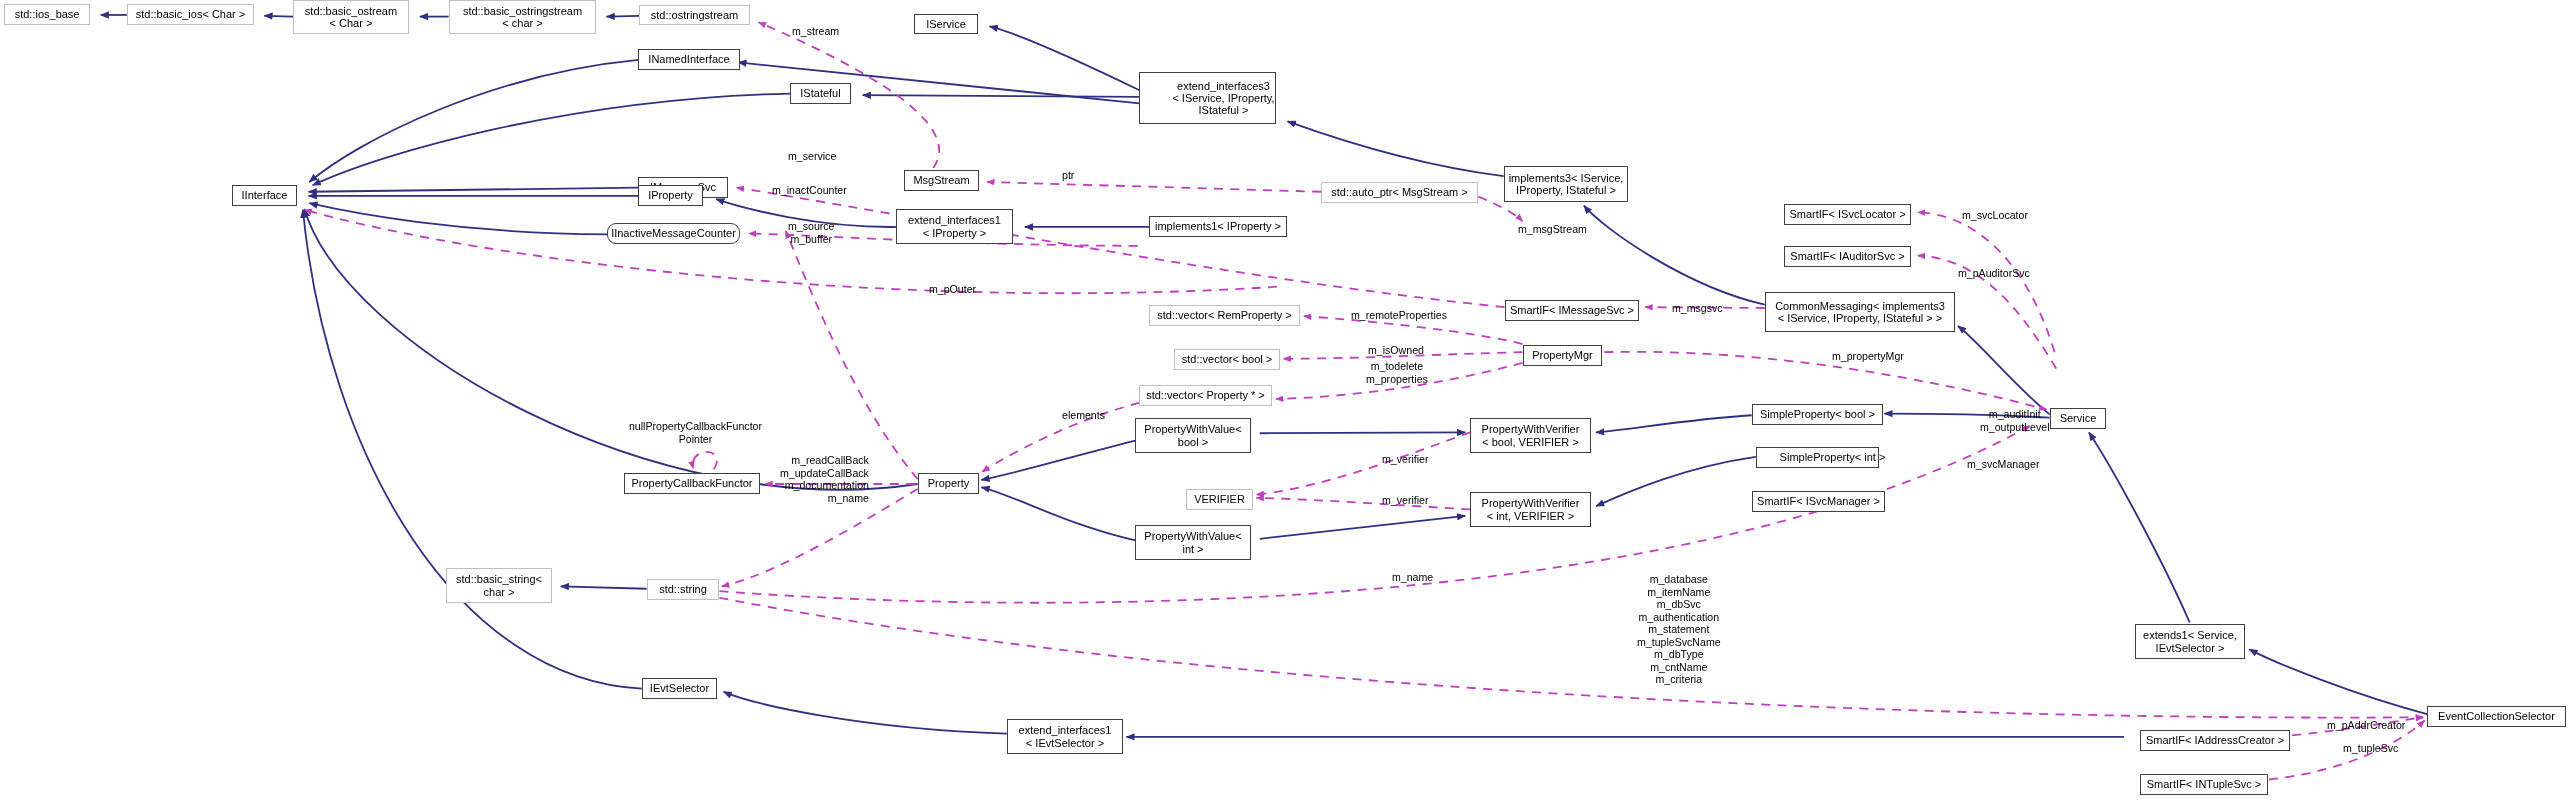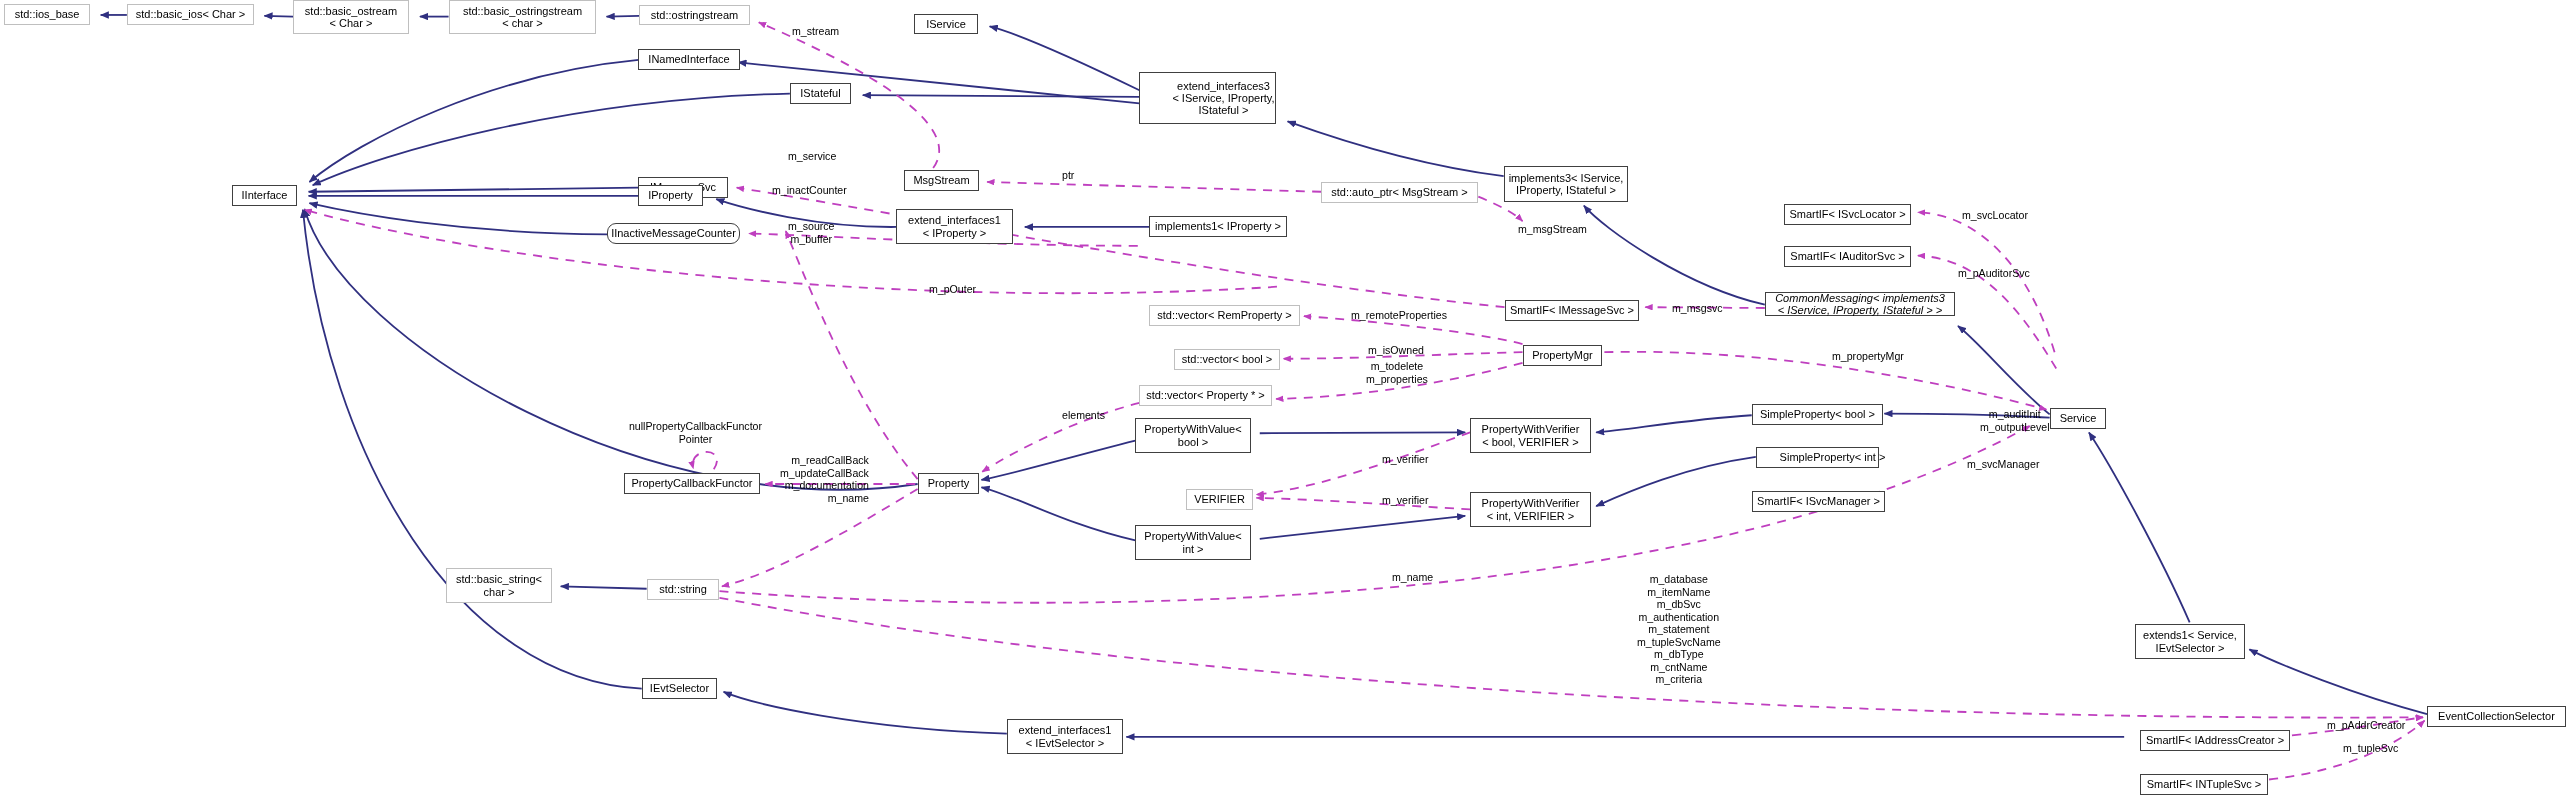--- a/index.html
+++ b/index.html
@@ -190,21 +190,21 @@
   <div class="node solid" style="left:1504px;top:166px;width:124px;height:36px;">implements3&lt; IService,
 IProperty, IStateful &gt;</div>
   <div class="node solid" style="left:232px;top:185px;width:65px;height:21px;">IInterface</div>
   <div class="node solid" style="left:638px;top:185px;width:65px;height:21px;">IProperty</div>
   <div class="node solid" style="left:1784px;top:204px;width:127px;height:20.5px;">SmartIF&lt; ISvcLocator &gt;</div>
   <div class="node solid" style="left:607px;top:223px;width:133px;height:21px;border-radius:9px;">IInactiveMessageCounter</div>
   <div class="node solid" style="left:896px;top:209px;width:117px;height:35px;">extend_interfaces1
 &lt; IProperty &gt;</div>
   <div class="node solid" style="left:1149px;top:216px;width:138px;height:20.5px;">implements1&lt; IProperty &gt;</div>
   <div class="node solid" style="left:1784px;top:246px;width:127px;height:20.5px;">SmartIF&lt; IAuditorSvc &gt;</div>
-  <div class="node solid" style="left:1765px;top:292px;width:190px;height:24px;font-style:italic;">CommonMessaging&lt; implements3
+  <div class="node solid" style="left:1765px;top:292px;width:190px;height:40px;">CommonMessaging&lt; implements3
 &lt; IService, IProperty, IStateful &gt; &gt;</div>
   <div class="node light" style="left:1149px;top:305px;width:151px;height:20.5px;">std::vector&lt; RemProperty &gt;</div>
   <div class="node solid" style="left:1505px;top:300px;width:134px;height:20.5px;">SmartIF&lt; IMessageSvc &gt;</div>
   <div class="node light" style="left:1174px;top:349px;width:106px;height:20.5px;">std::vector&lt; bool &gt;</div>
   <div class="node solid" style="left:1523px;top:345px;width:79px;height:21px;">PropertyMgr</div>
   <div class="node thick" style="left:2050px;top:408px;width:56px;height:21px;">Service</div>
   <div class="node light" style="left:1139px;top:385px;width:133px;height:20.5px;">std::vector&lt; Property * &gt;</div>
   <div class="node solid" style="left:1752px;top:404px;width:131px;height:20.5px;">SimpleProperty&lt; bool &gt;</div>
   <div class="node solid" style="left:1135px;top:418px;width:116px;height:35px;">PropertyWithValue&lt;
 bool &gt;</div>

